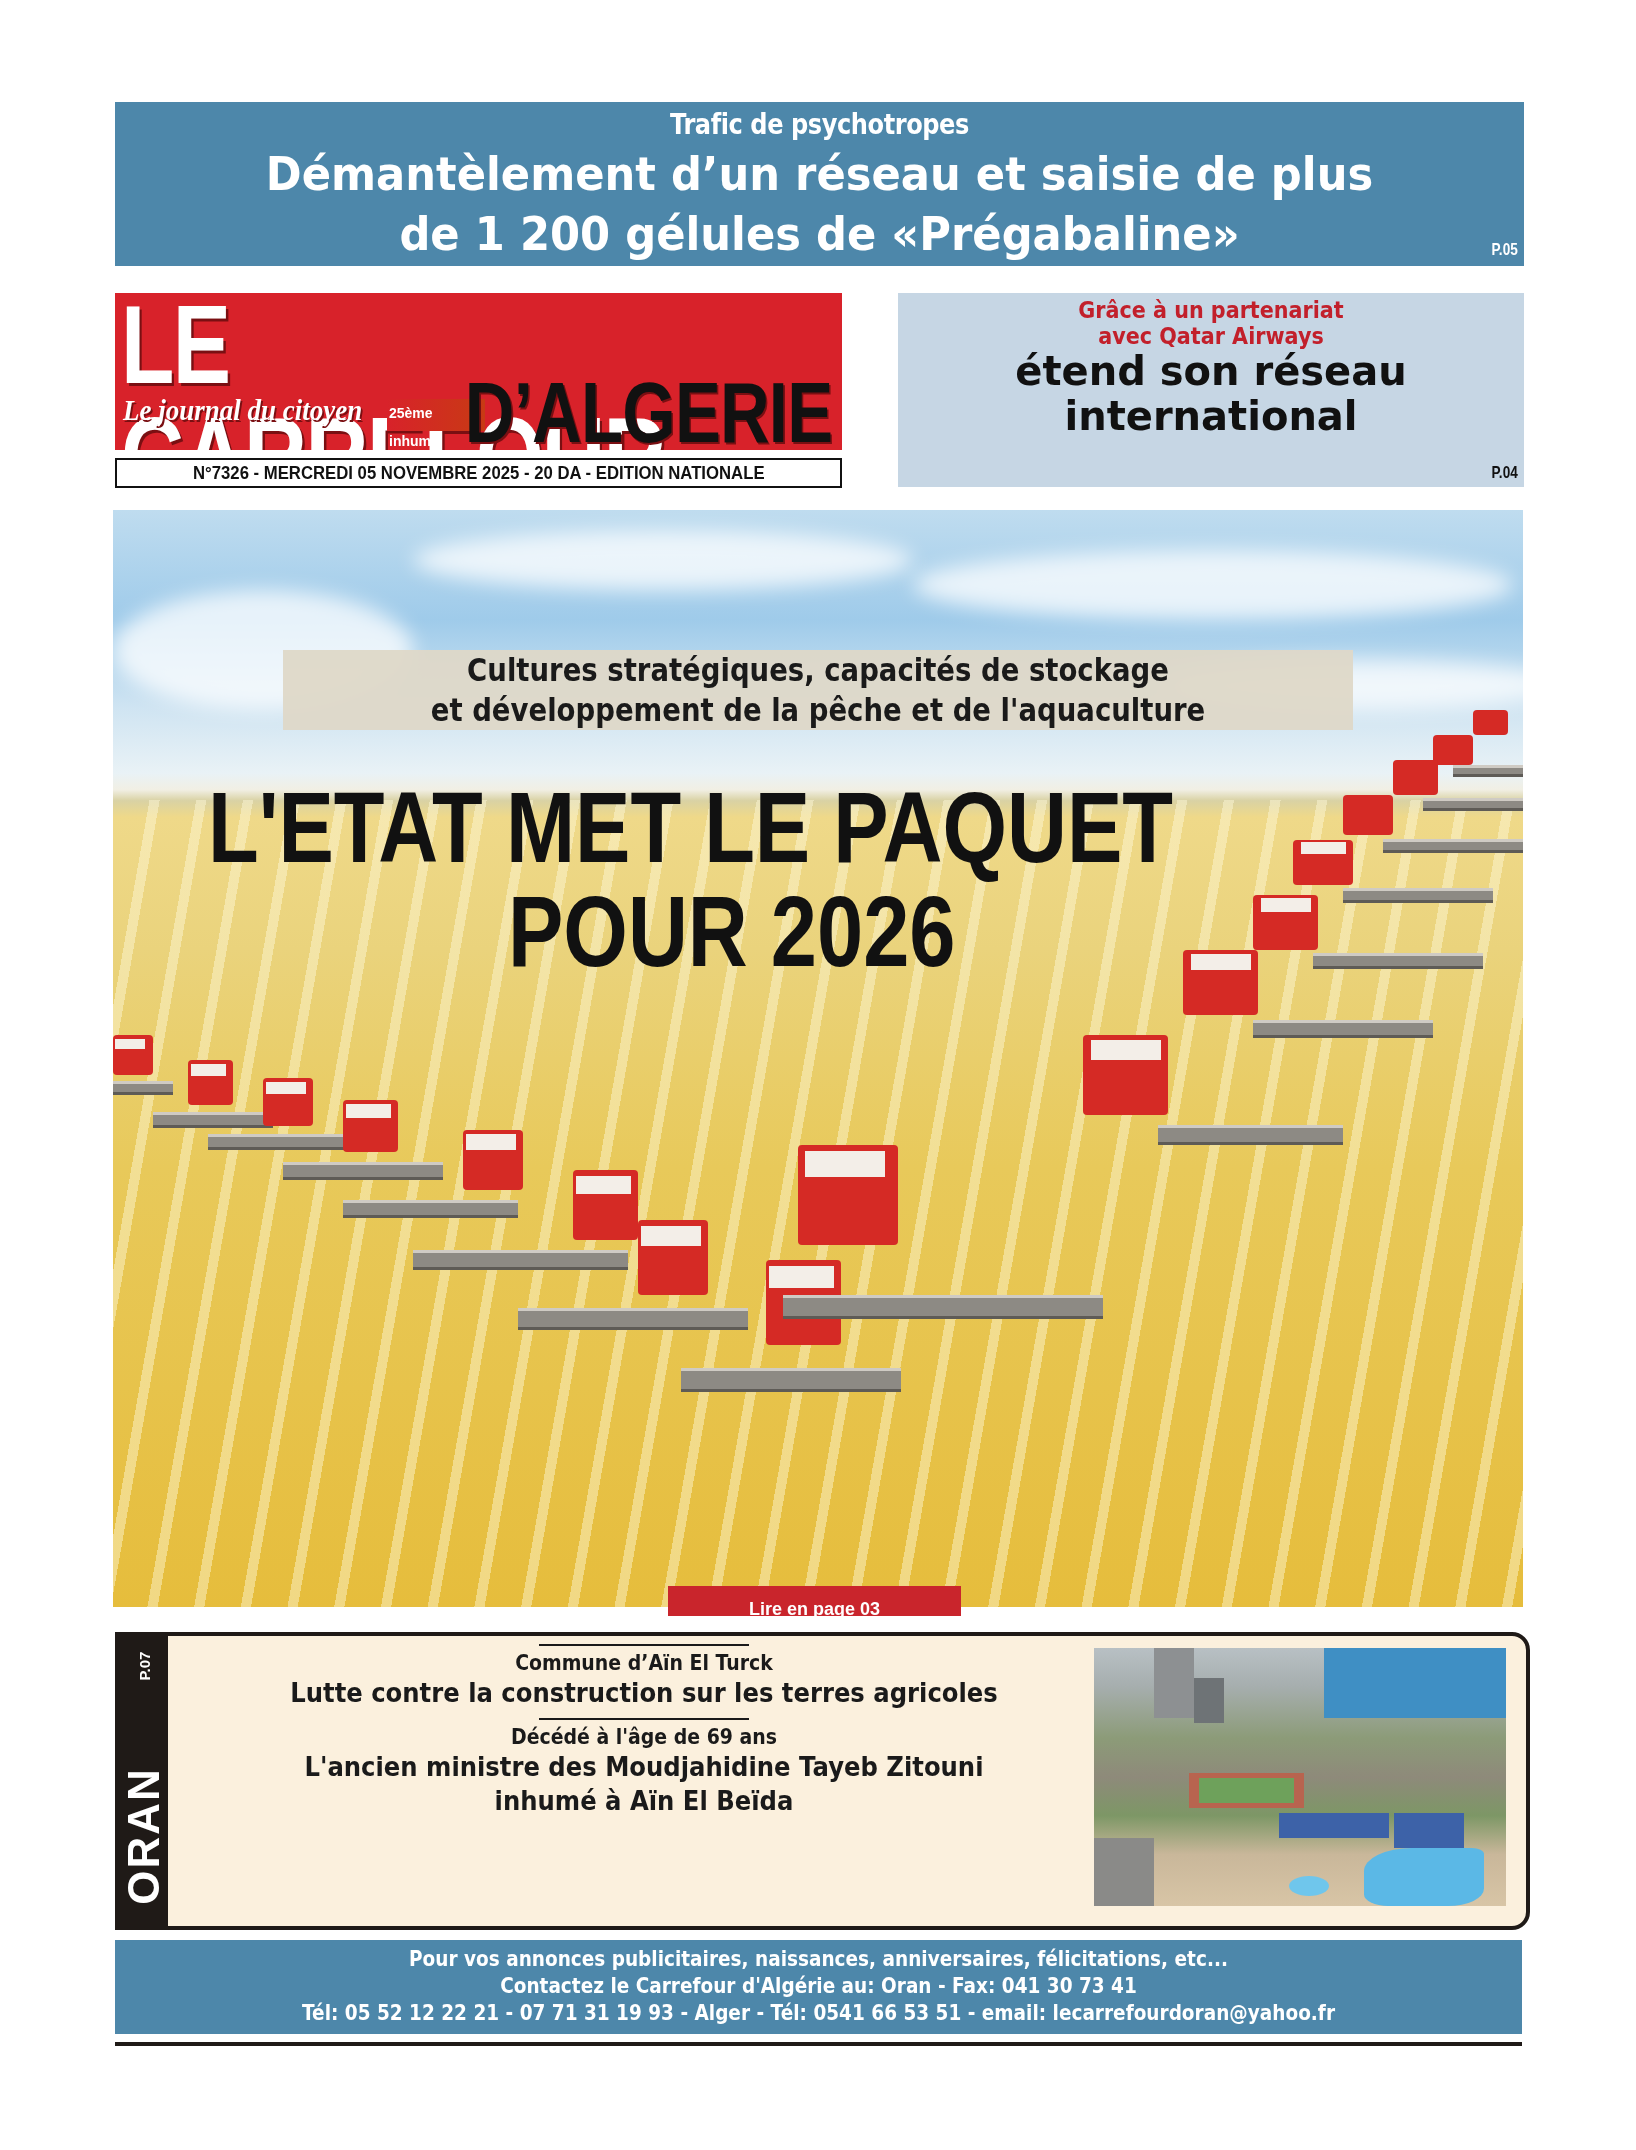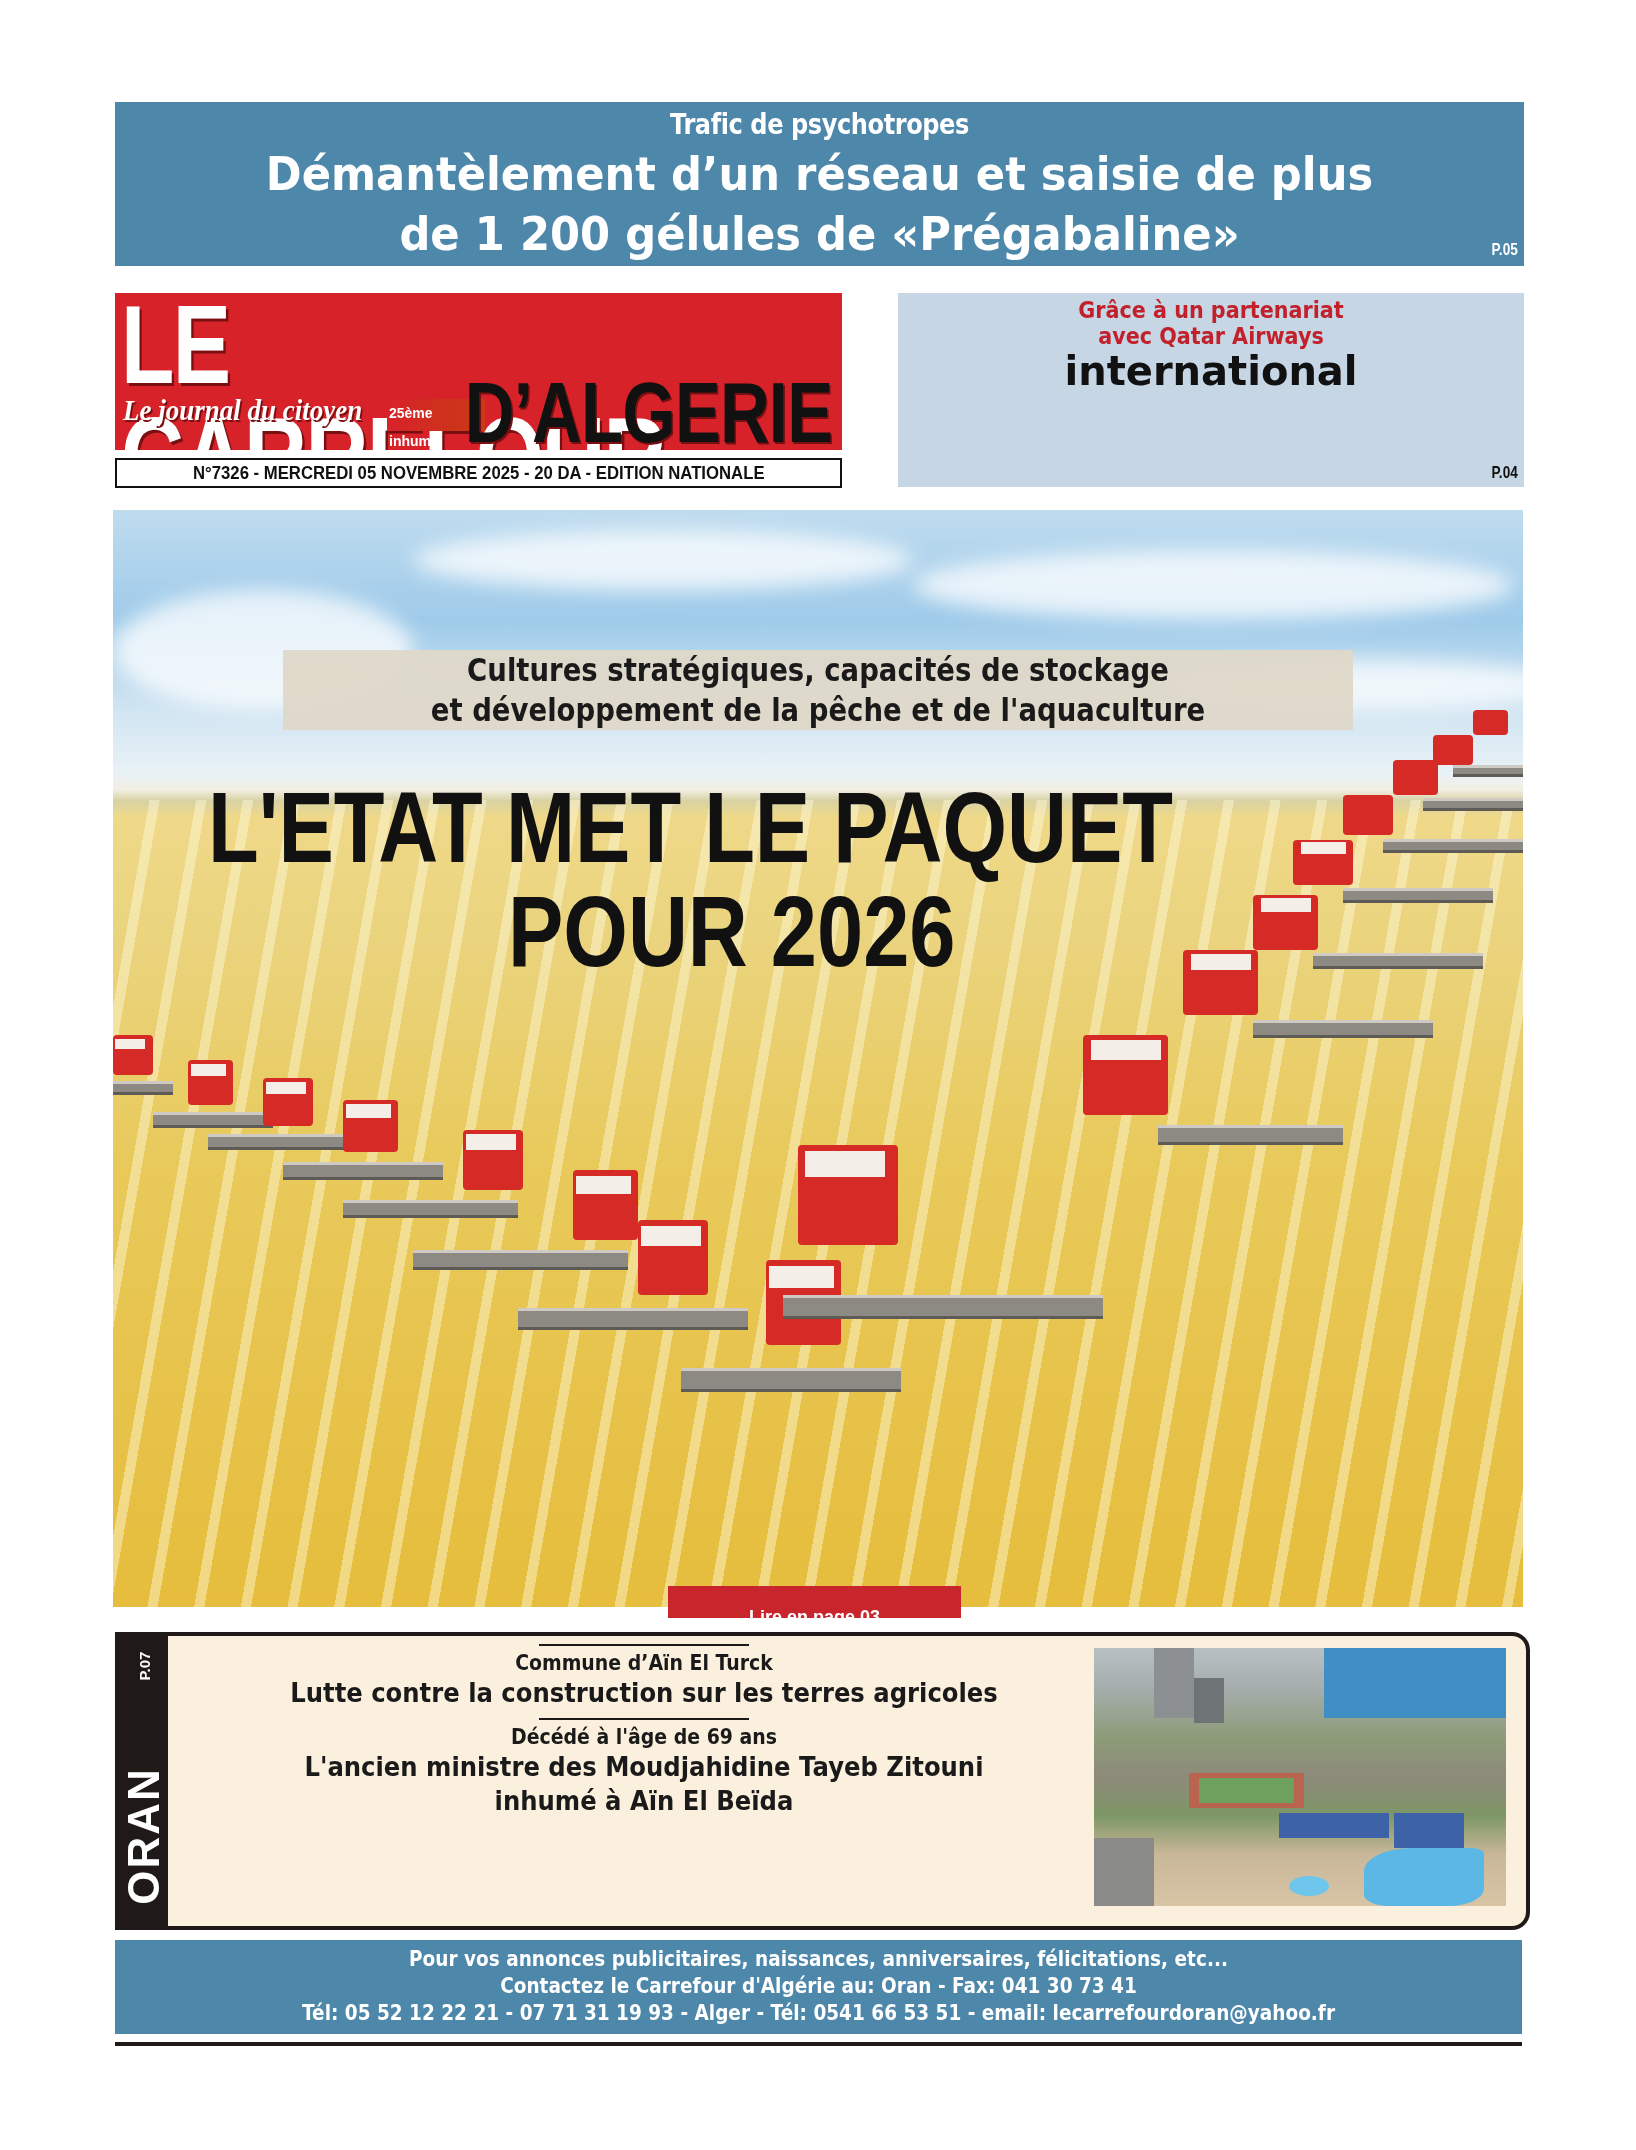--- a/index.html
+++ b/index.html
@@ -106,21 +106,21 @@
   }
   #main-headline {
     left: 113px; top: 775px; width: 1410px; color: #111; text-align: center;
     font-weight: bold; font-size: 100px; line-height: 104px;
   }
   #main-headline .l1 { position: absolute; left: 95px; width: 1400px; text-align: left; transform: scaleX(0.83); transform-origin: left; white-space: nowrap; }
   #main-headline .l2 { position: absolute; top: 104px; left: 395px; width: 700px; text-align: left; transform: scaleX(0.83); transform-origin: left; white-space: nowrap; }
 
   #read-more {
     left: 668px; top: 1586px; width: 293px; height: 30px; background: #c9252c; color: #fff;
-    text-align: center; font-weight: bold; font-size: 18px; line-height: 30px; border: 0; padding: 16px;
+    text-align: center; font-weight: bold; font-size: 18px; line-height: 30px; border: 0; padding: 8px;
   }
 
   
   #oran-section {
     left: 115px; top: 1632px; width: 1407px; height: 290px;
     border: 4px solid #1f1a17; border-radius: 0 18px 18px 0; background: #fbf0dd;
   }
   #oran-side {
     position: absolute; left: 0; top: 0; width: 49px; height: 100%; background: #1f1a17; color: #fff;
   }
@@ -178,20 +178,21 @@
 <div id="edition" class="abs">
   <span>N°7326 - MERCREDI 05 NOVEMBRE 2025 - 20 DA - EDITION NATIONALE</span>
 </div>
 
 <div id="air-box" class="abs">
   <div class="kicker">
     <div>Grâce à un partenariat</div>
     <div>avec Qatar Airways</div>
   </div>
   <div class="headline">
+    <div>étend son réseau</div>
     <div>international</div>
   </div>
   <div class="page-ref">P.04</div>
 </div>
 
 <div id="main-photo" class="abs">
   <div class="cloud" style="left:300px;top:20px;width:500px;height:60px;"></div>
   <div class="cloud" style="left:800px;top:40px;width:600px;height:70px;"></div>
   <div class="cloud" style="left:0px;top:80px;width:300px;height:120px;"></div>
   <div class="cloud" style="left:1050px;top:150px;width:400px;height:50px;"></div>

